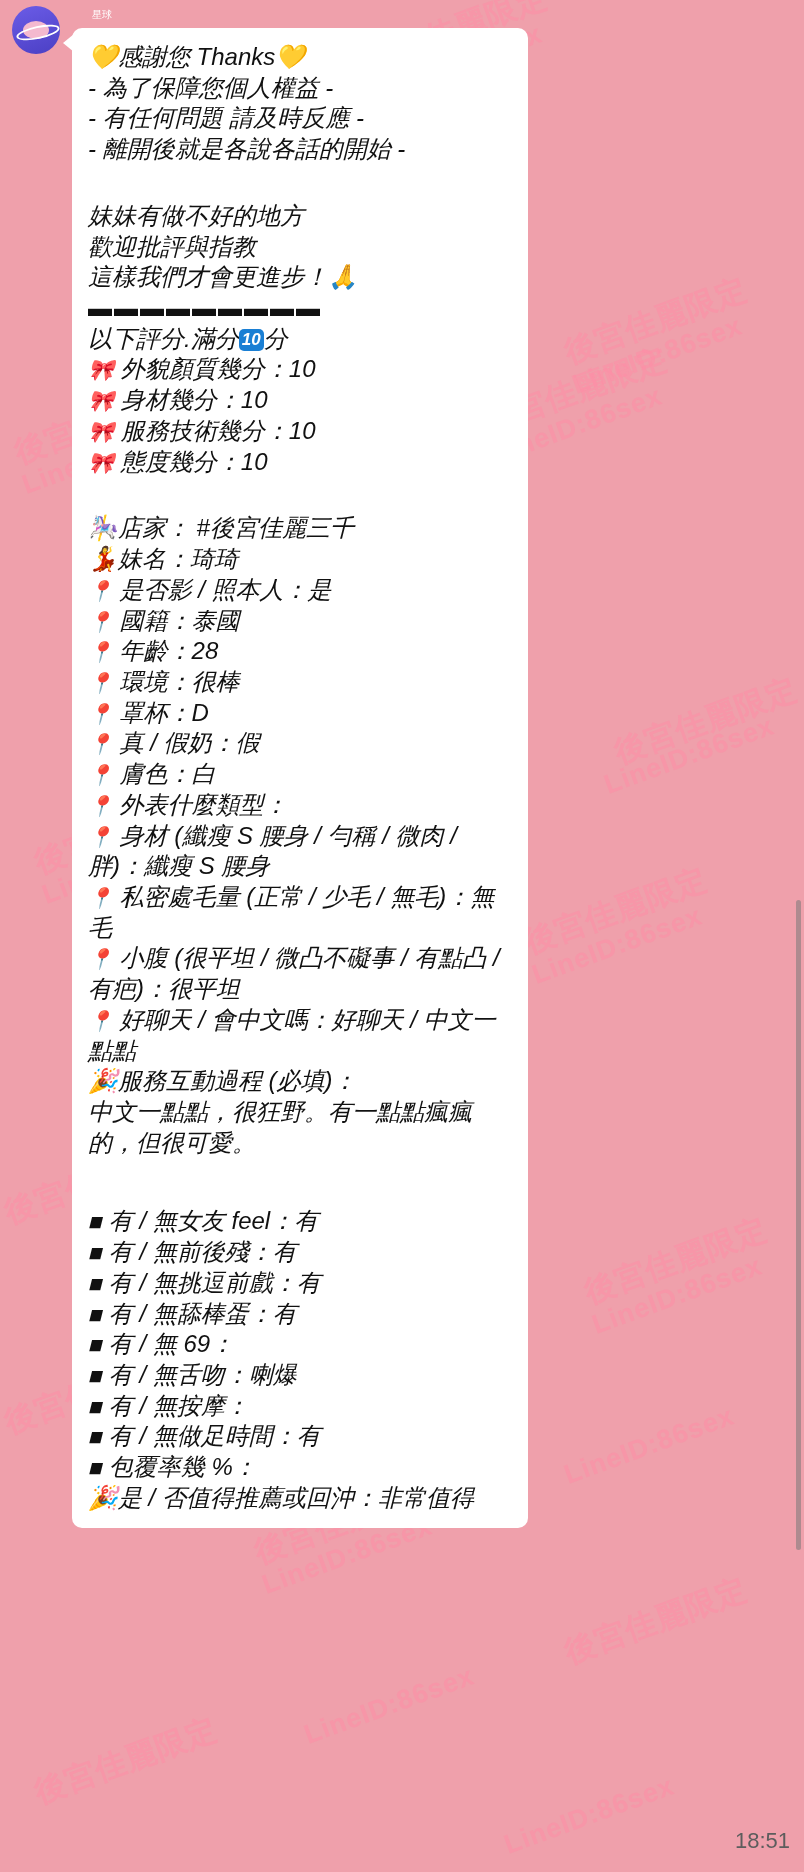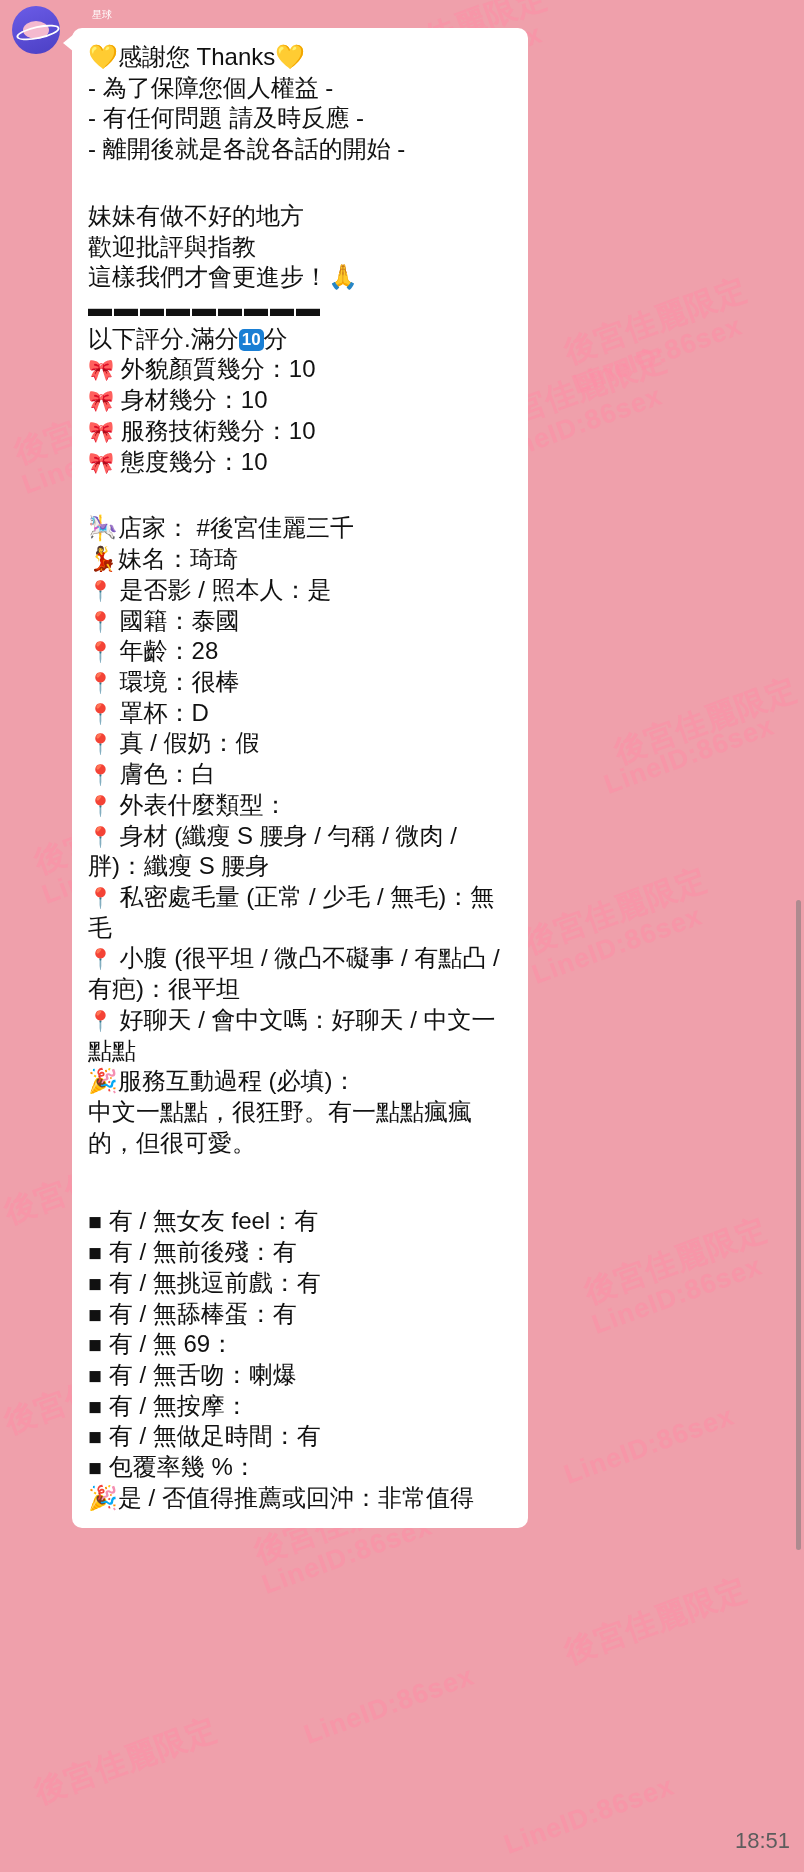--- a/index.html
+++ b/index.html
@@ -103,20 +103,21 @@
     background: #ffffff;
     border-radius: 10px;
     padding: 14px 14px 14px 16px;
     color: #111111;
     font-size: 24px;
     line-height: 1.28;
     box-sizing: border-box;
     width: 456px;
     min-height: 1500px;
     word-wrap: break-word;
+    font-style: italic;
   }
   .bubble p {
     margin: 0;
   }
   .blank {
     height: 24px;
   }
   .small-blank {
     height: 12px;
   }

